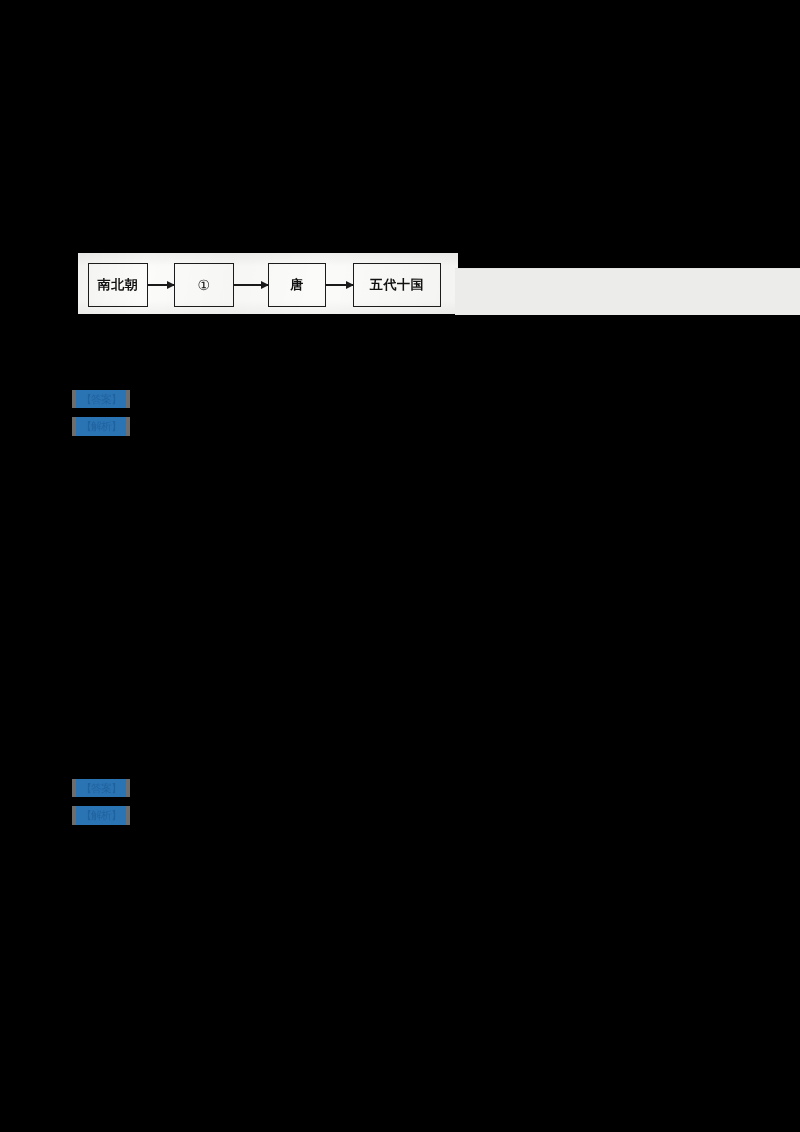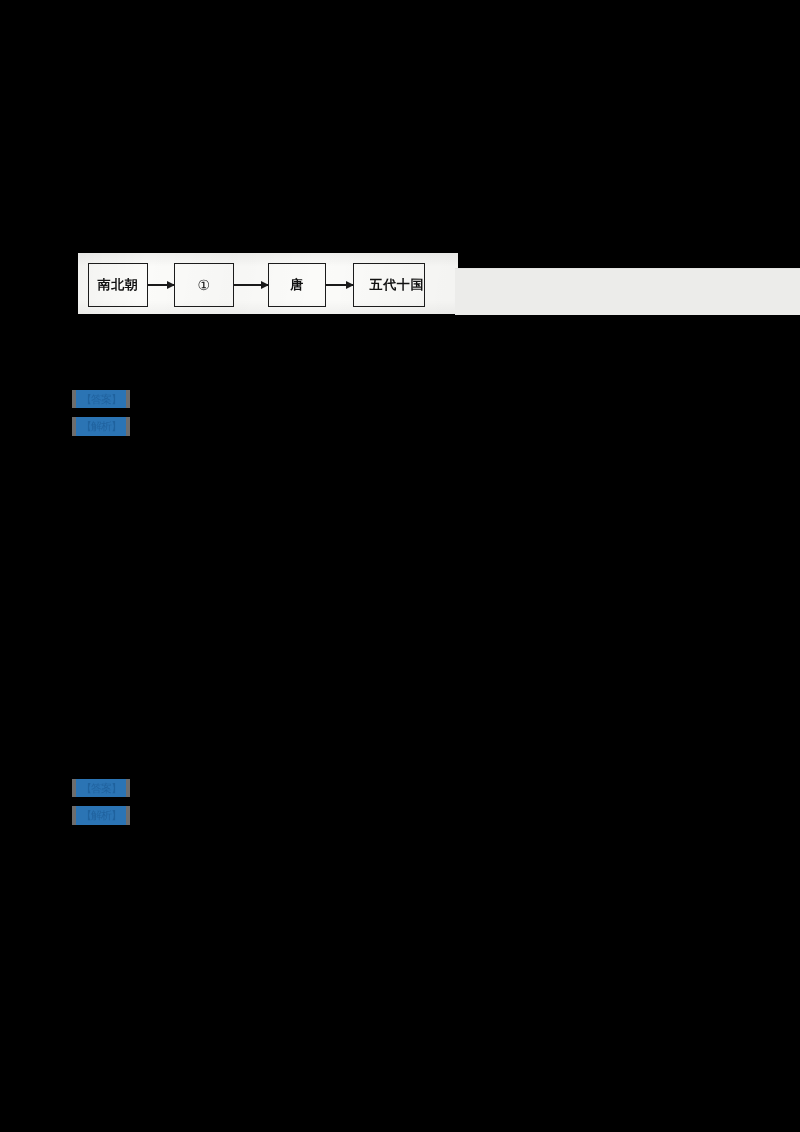--- a/index.html
+++ b/index.html
@@ -66,21 +66,21 @@
     color: #111111;
     font-family: "DejaVu Serif", "Liberation Serif", serif;
     font-weight: 700;
     font-size: 13px;
     letter-spacing: 0.6px;
     white-space: nowrap;
   }
   .node.n1 { width: 60px; }
   .node.n2 { width: 60px; font-size: 14px; font-weight: 400; }
   .node.n3 { width: 58px; }
-  .node.n4 { width: 72px; justify-content: flex-end; }
+  .node.n4 { width: 88px; }
 
   .arrow {
     position: relative;
     height: 2px;
     background: #1a1a1a;
     flex: 0 0 auto;
   }
   .arrow.a1 { width: 26px; }
   .arrow.a2 { width: 34px; }
   .arrow.a3 { width: 27px; }

